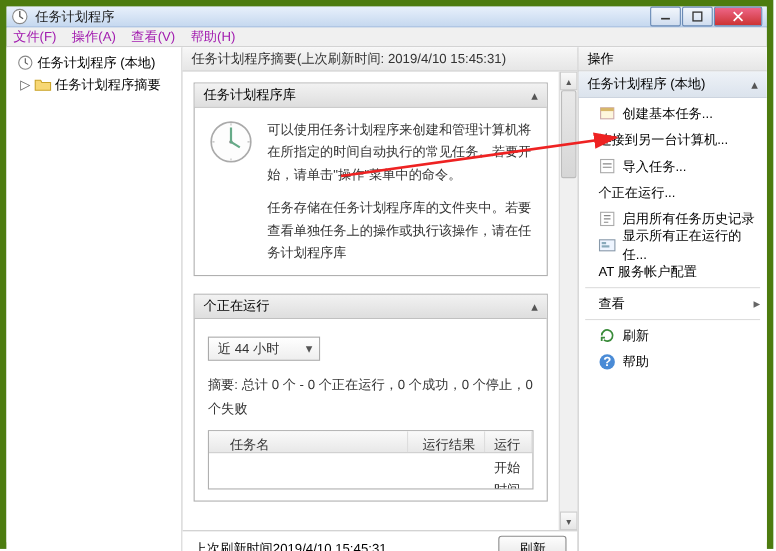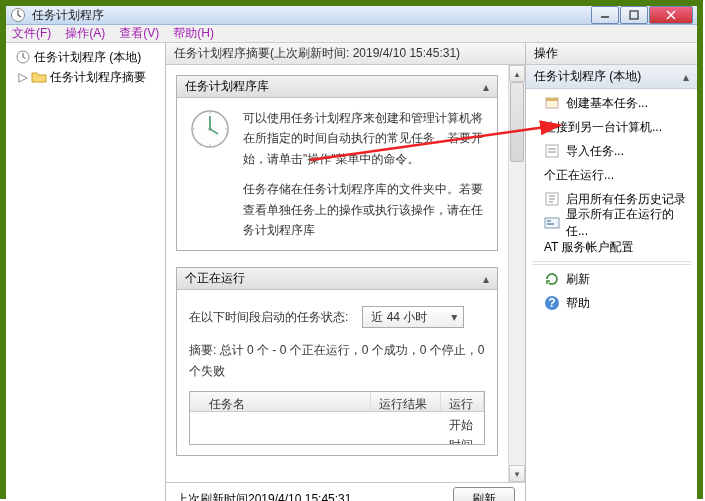--- a/index.html
+++ b/index.html
@@ -37,21 +37,21 @@
 .overview { display:flex; gap: 12px; }
 .clockicon { width: 42px; height: 42px; flex-shrink:0; }
 
 .statusrow { display:flex; align-items:center; gap: 14px; padding: 6px 0; }
 .dropdown { border:1px solid #aaa; background: linear-gradient(#fff,#eee); height: 22px; display:flex; align-items:center; padding: 0 6px 0 8px; gap: 24px; }
 .dropdown .dd { color:#555; }
 
 .listbox { border: 1px solid #b0b0b0; height: 54px; margin-top: 10px; overflow: hidden; }
 .listhead { height: 20px; background: linear-gradient(#fafafa,#e8e8e8); border-bottom: 1px solid #ccc; display:flex; }
 .listhead .col { border-right: 1px solid #ddd; padding: 2px 8px; }
-.col1 { width: 170px; margin-left: 11px; } .col2 { width: 70px; } .col3 { flex:1; }
+.col1 { width: 170px; margin-left: 11px; } .col2 { width: 70px; text-align: right; } .col3 { flex:1; }
 
 .midfooter { border-top: 1px solid #c9c9c9; height: 34px; display:flex; align-items:center; padding: 0 10px; background:#fff; }
 .midfooter .spacer { flex:1; }
 .btn { border:1px solid #8a8a8a; background: linear-gradient(#fdfdfd,#e3e3e3); padding: 3px 18px; border-radius: 3px; }
 
 .rightpanel { width: 172px; border-left: 1px solid #bfbfbf; background: #fff; display:flex; flex-direction:column; }
 .rp-head { height: 22px; background: linear-gradient(#f7f7f7,#e6e6e6); border-bottom: 1px solid #c9c9c9; padding: 0 8px; display:flex; align-items:center; font-weight: normal; }
 .rp-sub { background: linear-gradient(#eef2f7,#dbe3ed); padding: 3px 8px; display:flex; align-items:center; border-bottom:1px solid #c7d0dc; }
 .rp-sub .chev { margin-left:auto; color:#555; }
 .rp-list { padding: 2px 0; }
@@ -146,21 +146,20 @@
           </div>
         </div>
 
         <div class="groupbox">
           <div class="groupbox-head">
             <span>个正在运行</span>
             <span class="chev">▴</span>
           </div>
           <div class="groupbox-body">
             <div class="statusrow">
-              <span>在以下时间段启动的任务状态:</span>
               <div class="dropdown">
                 <span>近 44 小时</span>
                 <span class="dd">▾</span>
               </div>
             </div>
             <div style="margin-top:6px;">摘要: 总计 0 个 - 0 个正在运行，0 个成功，0 个停止，0 个失败</div>
             <div class="listbox">
               <div class="listhead">
                 <div class="col col1">任务名</div>
                 <div class="col col2">运行结果</div>
@@ -224,20 +223,24 @@
               <rect x="1" y="3" width="14" height="10" fill="#eef5ff" stroke="#89a"></rect>
               <rect x="3" y="5" width="4" height="2" fill="#8ab"></rect>
               <rect x="3" y="8" width="7" height="2" fill="#8ab"></rect>
             </svg>
           <span>显示所有正在运行的任...</span>
         </div>
         <div class="rp-item">
           <span>AT 服务帐户配置</span>
         </div>
         <div class="rp-sep"></div>
+        <div class="rp-item">
+          <span>查看</span>
+          <span style="margin-left:auto;color:#666;">▸</span>
+        </div>
         <div class="rp-sep"></div>
         <div class="rp-item">
           <svg class="ricon" viewBox="0 0 16 16">
               <path d="M3 8a5 5 0 1 1 2 4" fill="none" stroke="#3a8b3a" stroke-width="1.6"></path>
               <path d="M3 13v-3h3" fill="none" stroke="#3a8b3a" stroke-width="1.6"></path>
             </svg>
           <span>刷新</span>
         </div>
         <div class="rp-item">
           <svg class="ricon" viewBox="0 0 16 16">

